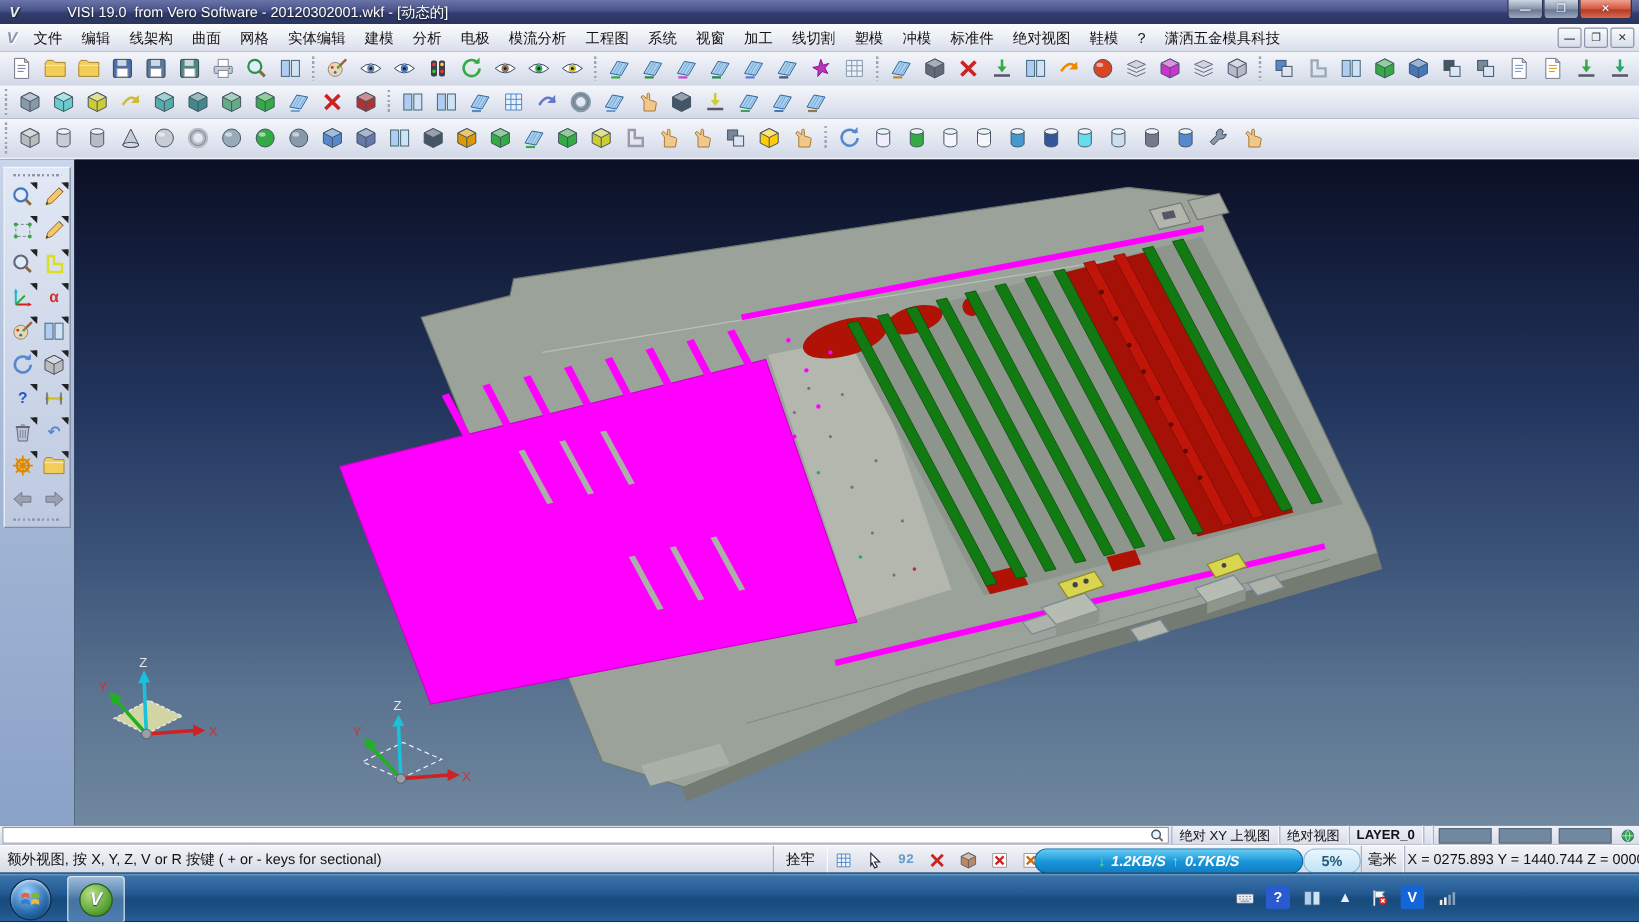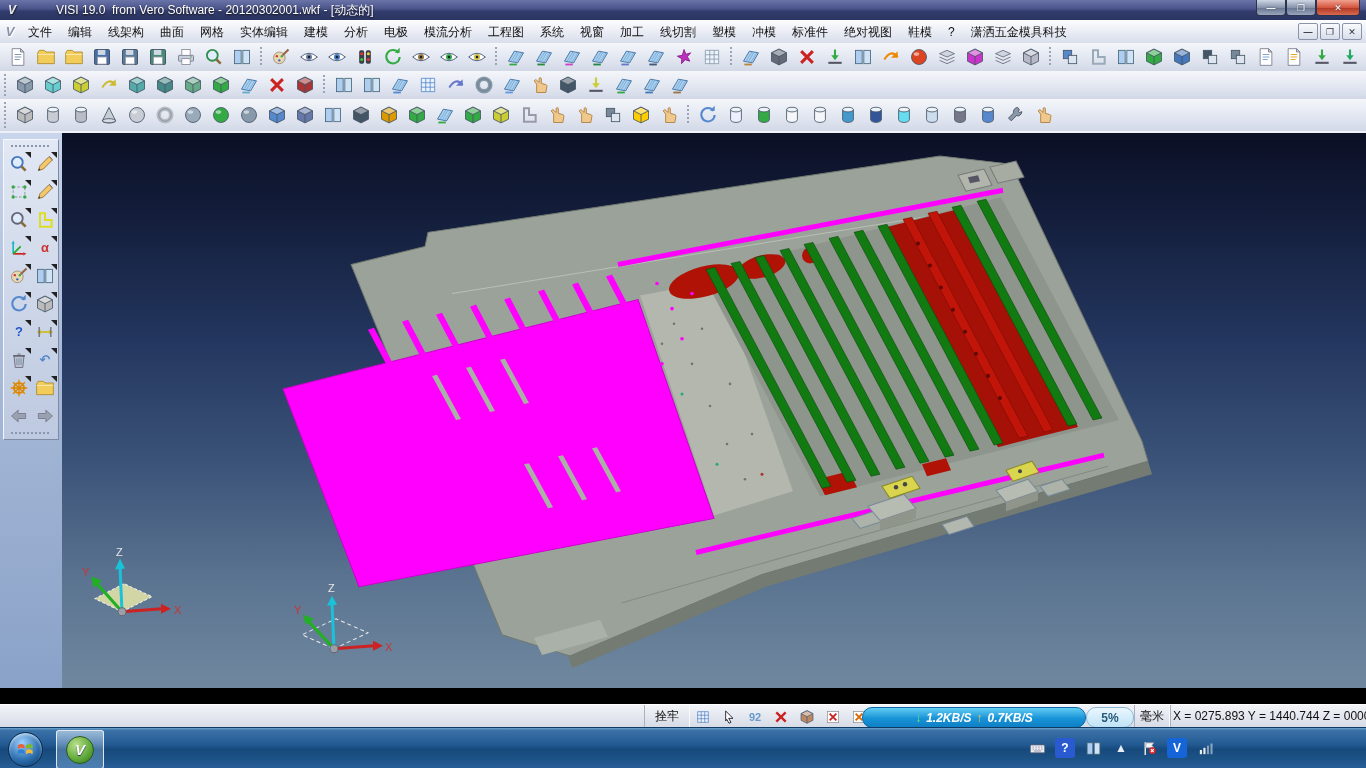--- a/index.html
+++ b/index.html
@@ -80,21 +80,21 @@
   .cmd-globe svg{width:13px;height:13px;}
   
   .statusrow{position:absolute;left:0;top:704px;width:100%;height:23px;
     background:linear-gradient(180deg,#f2f4f8,#d5dae6);border-top:1px solid #fff;font-size:12px;color:#111;}
   .st-msg{position:absolute;left:6px;top:0;line-height:23px;white-space:nowrap;}
   .st-cell{position:absolute;top:0;line-height:23px;text-align:center;border-left:1px solid #aab2c2;border-right:1px solid #f8fafc;}
   .st-lock{left:644px;width:44px;}
   .st-icons{position:absolute;left:690px;top:0;display:flex;height:23px;align-items:center;}
   .st-icons .tbi{width:24px;height:21px;}
   .st-icons .tbi svg{width:16px;height:16px;}
-  .st-icons .tbi.txt{font-size:11px;}
+  .st-icons .tbi.txt{font-size:11px;font-family:Liberation Mono, monospace;}
   .st-units{left:1134px;width:34px;}
   .st-coords{left:1170px;width:194px;border-right:none;white-space:nowrap;text-align:left;padding-left:2px;font-size:12px;}
   .net-widget{position:absolute;left:862px;top:2px;width:222px;height:19px;border-radius:10px;
     background:linear-gradient(180deg,#62ccf2,#1893d8 55%,#0f7fc4);border:1px solid #0a6aa8;
     display:flex;align-items:center;justify-content:center;gap:5px;color:#fff;font-weight:bold;font-style:italic;font-size:12px;}
   .net-widget .dn{color:#5ff05f;font-style:normal;}
   .net-widget .up{color:#ffc13a;font-style:normal;}
   .net-bubble{position:absolute;left:1086px;top:2px;width:46px;height:19px;border-radius:10px;
     background:linear-gradient(180deg,#eaf7fe,#bfe2f6);border:1px solid #8ab8d4;color:#245a7a;
     display:flex;align-items:center;justify-content:center;font-weight:bold;font-size:12px;}
@@ -1163,22 +1163,45 @@
           <polygon points="321,511 311,506 311,516" fill="#cc2222"></polygon>
           <circle cx="272" cy="514" r="4" fill="#98a0a8" stroke="#667"></circle>
           <text x="266" y="457" fill="#e8e8e8">Z</text>
           <text x="232" y="479" fill="#cc3333">Y</text>
           <text x="323" y="516" fill="#cc3333">X</text>
         </g>
       </svg>
     </div>
   </div>
 
+  <div class="cmdrow">
+    <span class="cmd-inputwrap">
+      <input value="" style="">
+      <span class="cmd-mag"><svg viewBox="0 0 24 24">
+            <use href="#sym-mag"></use>
+          </svg></span>
+    </span>
+    <span class="cmd-cell">绝对 XY 上视图</span>
+    <span class="cmd-cell">绝对视图</span>
+    <span class="cmd-cell bold">LAYER_0</span>
+    <span class="cmd-cell tiny"></span>
+    <span class="cmd-swatches">
+        <span class="swatch" style="background: rgb(114, 136, 159);"></span>
+        <span class="swatch" style="background: rgb(114, 136, 159);"></span>
+        <span class="swatch" style="background: rgb(114, 136, 159);"></span>
+      </span>
+    <span class="cmd-globe">
+        <svg viewBox="0 0 24 24">
+          <use href="#sym-globe"></use>
+        </svg>
+      </span>
+  </div>
 
   <div class="statusrow">
+    <span class="st-msg">额外视图, 按 X, Y, Z, V or R 按键 ( + or - keys for sectional)</span>
     <span class="st-cell st-lock">拴牢</span>
     <div class="st-icons">
         <span class="tbi" style="color: rgb(68, 119, 187);">
           <svg viewBox="0 0 24 24">
             <use href="#sym-grid"></use>
           </svg>
         </span>
         <span class="tbi" style="color: rgb(34, 34, 51);">
           <svg viewBox="0 0 24 24">
             <use href="#sym-cursor"></use>

